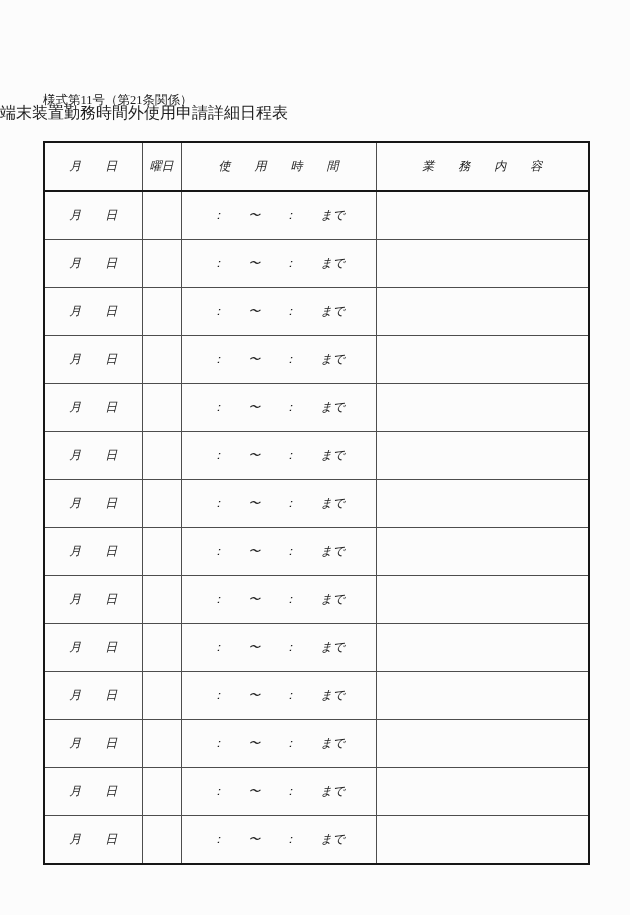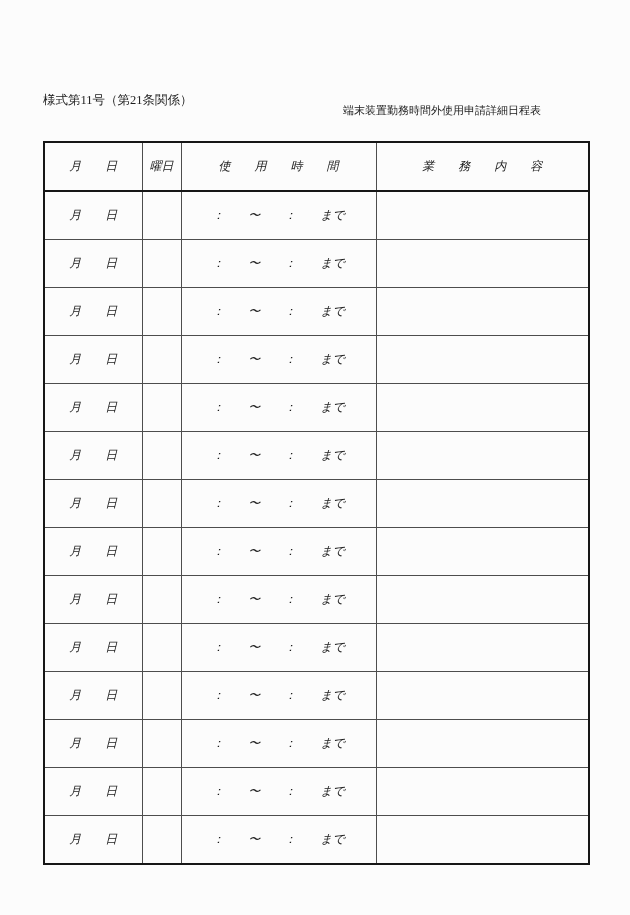--- a/index.html
+++ b/index.html
@@ -20,22 +20,22 @@
     left: 43px;
     top: 92px;
     font-size: 12.5px;
     white-space: pre;
   }
   .doc-title {
     position: absolute;
     left: 0;
     top: 103px;
     width: 541px;
-    text-align: right;
-    font-size: 11px;
+    text-align: left;
+    font-size: 16px;
     white-space: pre;
   }
   table.schedule-table {
     position: absolute;
     left: 43px;
     top: 141px;
     border-collapse: collapse;
     table-layout: fixed;
     border: 2px solid #161616;
   }

